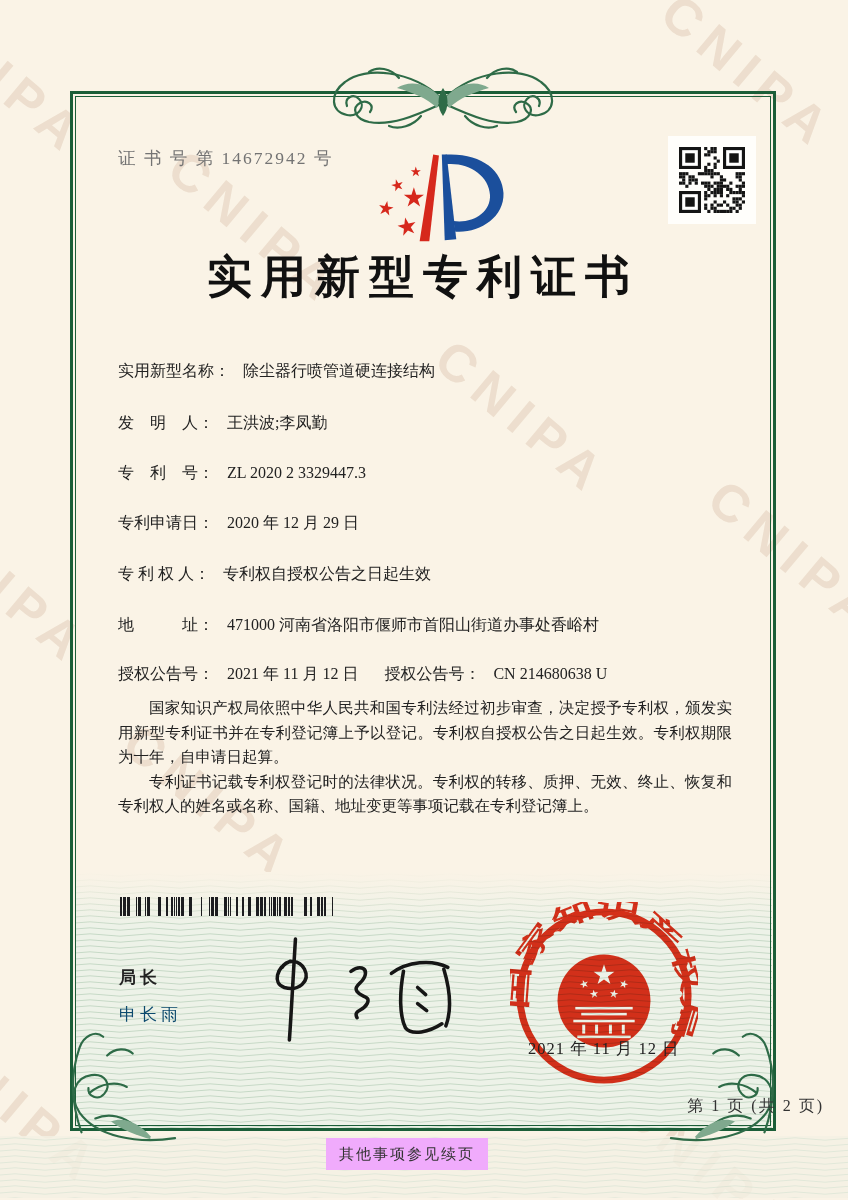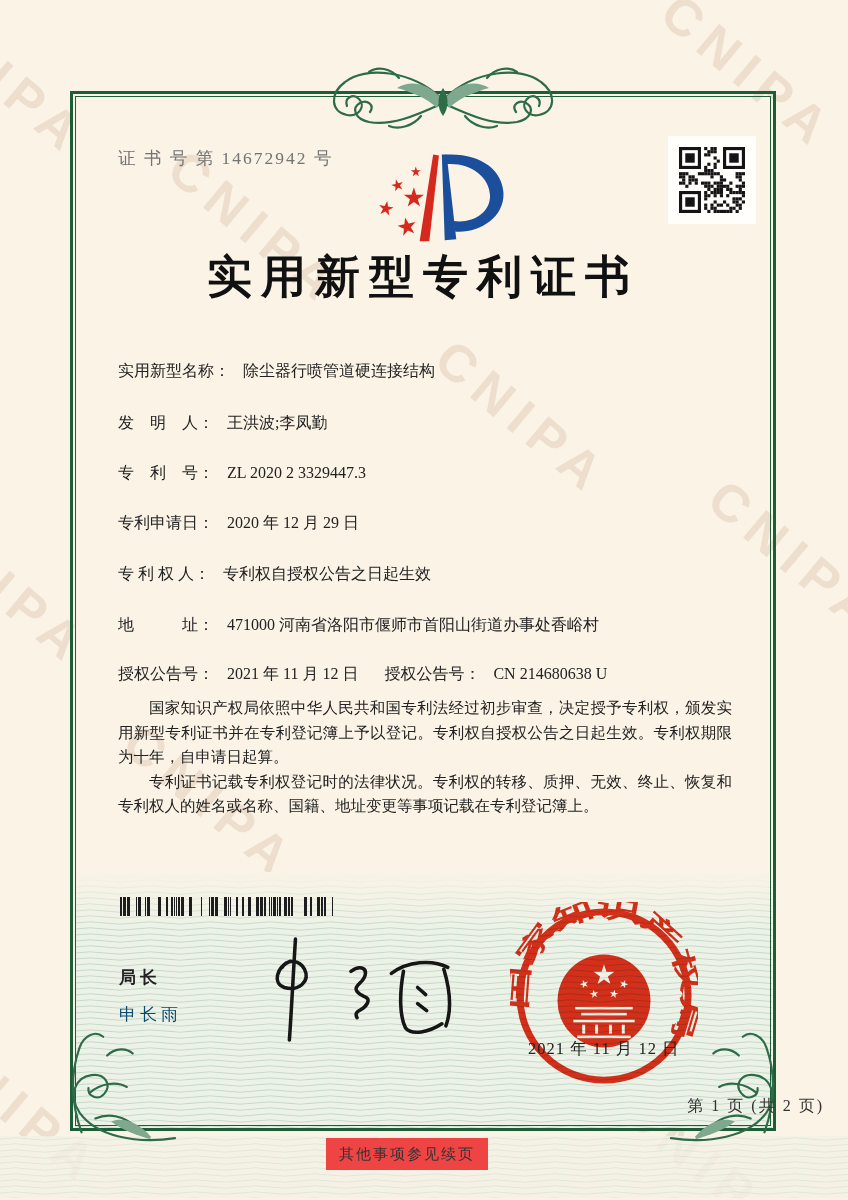--- a/index.html
+++ b/index.html
@@ -51,21 +51,21 @@
   .barcode{position:absolute;left:120px;top:897px;width:218px;height:19px;}
   .barcode svg rect{fill:#1d1d20;}
   .sig-role{position:absolute;left:119px;top:966px;font-size:17px;letter-spacing:4px;color:#222;font-weight:bold;}
   .sig-name{position:absolute;left:119px;top:1003px;font-size:17px;letter-spacing:4px;color:#0c4a6e;}
   .signature{position:absolute;left:248px;top:930px;width:212px;height:118px;}
   .seal{position:absolute;left:510px;top:902px;width:188px;height:188px;mix-blend-mode:multiply;opacity:.95;}
   .seal-date{position:absolute;left:528px;top:1038px;font-size:16.5px;letter-spacing:1px;color:#222;z-index:5;}
   .page-num{position:absolute;left:70px;top:1096px;width:706px;text-align:right;font-size:16px;letter-spacing:2px;color:#333;padding-left:48px;}
   .cont-box{
     position:absolute;left:326px;top:1138px;width:162px;height:32px;
-    background:#ef4444;text-align:center;line-height:32px;
+    background:#f0abfc;text-align:center;line-height:32px;
     font-size:15px;letter-spacing:2px;color:#333;
   }
   
   .orn-top{position:absolute;left:303px;top:52px;width:280px;height:92px;}
   .orn-bl{position:absolute;left:52px;top:1022px;width:128px;height:128px;}
   .orn-br{position:absolute;left:666px;top:1022px;width:128px;height:128px;transform:scaleX(-1);}
 </style>
 </head>
 <body>
 

